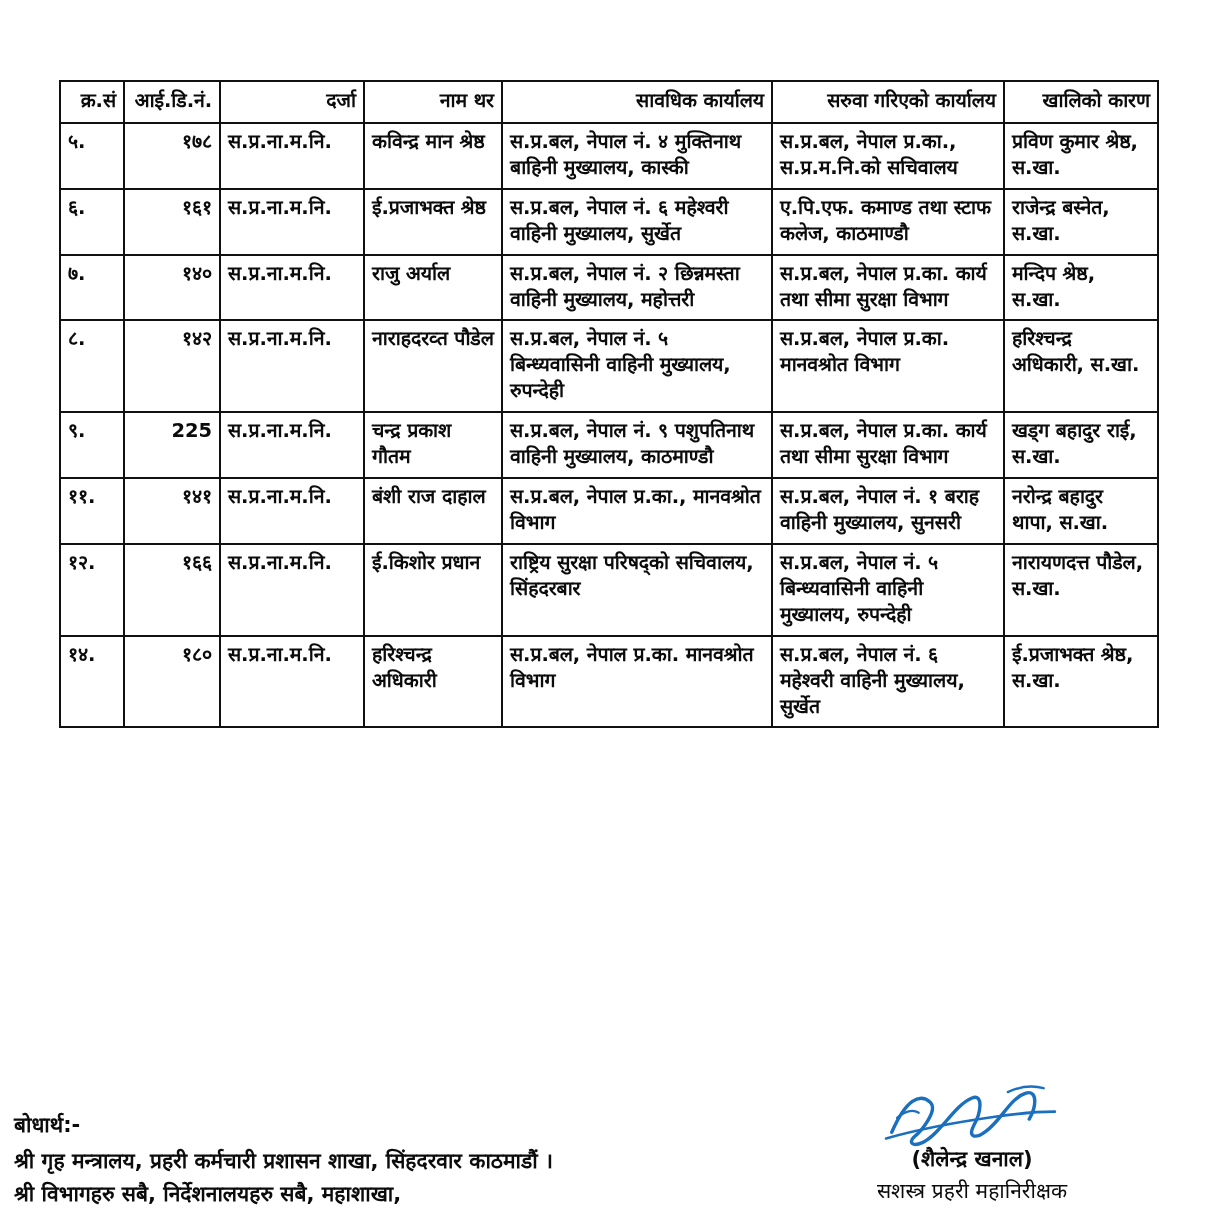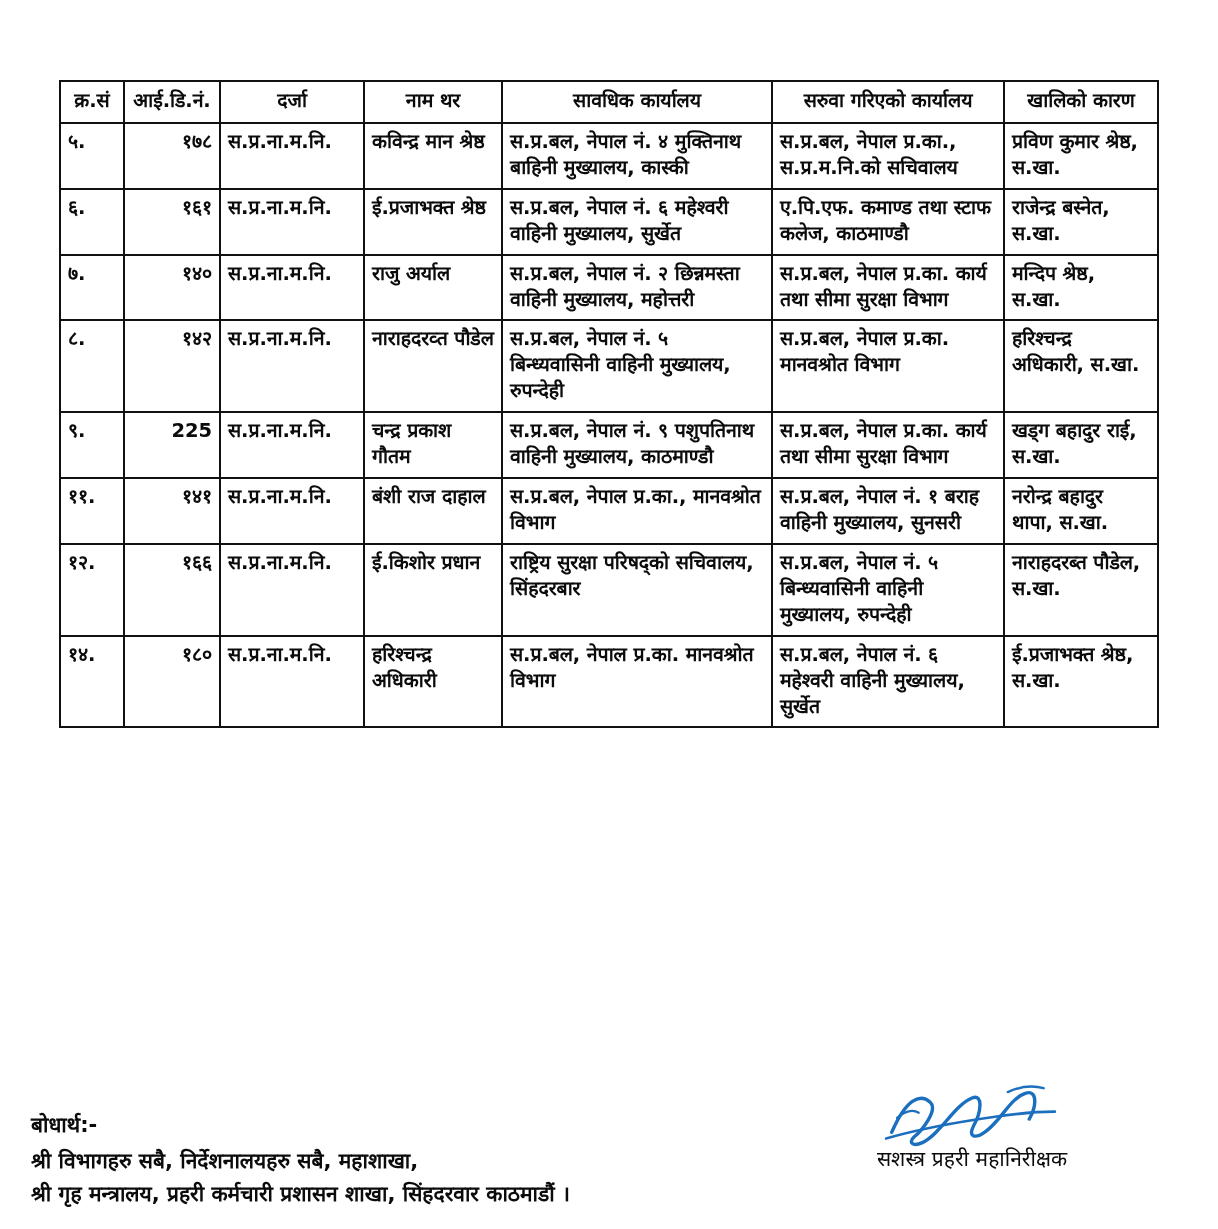--- a/index.html
+++ b/index.html
@@ -33,39 +33,39 @@
     border: 2px solid #111111;
     vertical-align: top;
     padding: 5px 7px 7px 7px;
     font-size: 19.5px;
     line-height: 1.33;
     font-family: "DejaVu Sans", "Liberation Sans", sans-serif;
     font-weight: 600;
     letter-spacing: -0.1px;
   }
   table.transfer-table th {
-    text-align: center;
+    text-align: right;
     font-weight: 700;
     padding-top: 6px;
     padding-bottom: 8px;
   }
   col.c-sn { width: 64px; }
   col.c-id { width: 96px; }
   col.c-rank { width: 144px; }
   col.c-name { width: 138px; }
   col.c-prev { width: 270px; }
   col.c-new { width: 232px; }
   col.c-reason { width: 154px; }
 
   td.cell-sn, th.cell-sn { text-align: left; }
   td.cell-id, th.cell-id { text-align: right; }
 
   .footer {
     position: absolute;
-    left: 17px;
+    left: 0;
     top: 1110px;
     width: 1063px;
     box-sizing: border-box;
     padding: 0 20px 0 14px;
   }
   .note-label {
     font-size: 21px;
     font-weight: 700;
     font-family: "DejaVu Sans", "Liberation Sans", sans-serif;
     margin-bottom: 7px;
@@ -189,45 +189,46 @@
         <td>स.प्र.बल, नेपाल नं. १ बराह वाहिनी मुख्यालय, सुनसरी</td>
         <td>नरोन्द्र बहादुर थापा, स.खा.</td>
       </tr>
       <tr>
         <td class="cell-sn">१२.</td>
         <td class="cell-id">१६६</td>
         <td>स.प्र.ना.म.नि.</td>
         <td>ई.किशोर प्रधान</td>
         <td>राष्ट्रिय सुरक्षा परिषद्को सचिवालय, सिंहदरबार</td>
         <td>स.प्र.बल, नेपाल नं. ५ बिन्ध्यवासिनी वाहिनी मुख्यालय, रुपन्देही</td>
-        <td>नाराहदरब्त पौडेल, स.खा.</td>
+        <td>नारायणदत्त पौडेल, स.खा.</td>
       </tr>
       <tr>
         <td class="cell-sn">१४.</td>
         <td class="cell-id">१८०</td>
         <td>स.प्र.ना.म.नि.</td>
         <td>हरिश्चन्द्र अधिकारी</td>
         <td>स.प्र.बल, नेपाल प्र.का. मानवश्रोत विभाग</td>
         <td>स.प्र.बल, नेपाल नं. ६ महेश्वरी वाहिनी मुख्यालय, सुर्खेत</td>
         <td>ई.प्रजाभक्त श्रेष्ठ, स.खा.</td>
       </tr>
     </tbody>
   </table>
 
   <div class="footer">
     <div class="note-label">बोधार्थ:-</div>
+    <div class="note-line">श्री गृह मन्त्रालय, प्रहरी कर्मचारी प्रशासन शाखा, सिंहदरवार काठमाडौं ।</div>
     <div class="note-line">श्री विभागहरु सबै, निर्देशनालयहरु सबै, महाशाखा,</div>
-    <div class="note-line">श्री गृह मन्त्रालय, प्रहरी कर्मचारी प्रशासन शाखा, सिंहदरवार काठमाडौं ।</div>
   </div>
 
   <div class="sign-block">
     <div class="signature">
       <svg width="190" height="64" viewBox="0 0 190 64" fill="none">
         <path d="M14 44 C30 12, 44 6, 54 16 C62 24, 44 44, 36 50 C30 55, 34 60, 44 56 C62 49, 78 20, 96 14 C108 10, 104 30, 96 42 C90 52, 96 56, 108 48 C124 38, 134 16, 150 12 C162 9, 160 26, 152 38" stroke="#1a6fbf" stroke-width="3.4" stroke-linecap="round" stroke-linejoin="round"></path>
         <path d="M8 50 C34 44, 72 38, 118 34 C140 32, 160 31, 178 32" stroke="#1a6fbf" stroke-width="2.6" stroke-linecap="round"></path>
         <path d="M132 10 C142 6, 156 4, 168 8" stroke="#1a6fbf" stroke-width="2.4" stroke-linecap="round"></path>
         <path d="M20 30 C28 24, 36 22, 42 26" stroke="#1a6fbf" stroke-width="2.2" stroke-linecap="round"></path>
       </svg>
     </div>
+    <div class="sign-name">(शैलेन्द्र खनाल)</div>
     <div class="sign-title">सशस्त्र प्रहरी महानिरीक्षक</div>
   </div>
 
 </div>
 
 </body></html>

